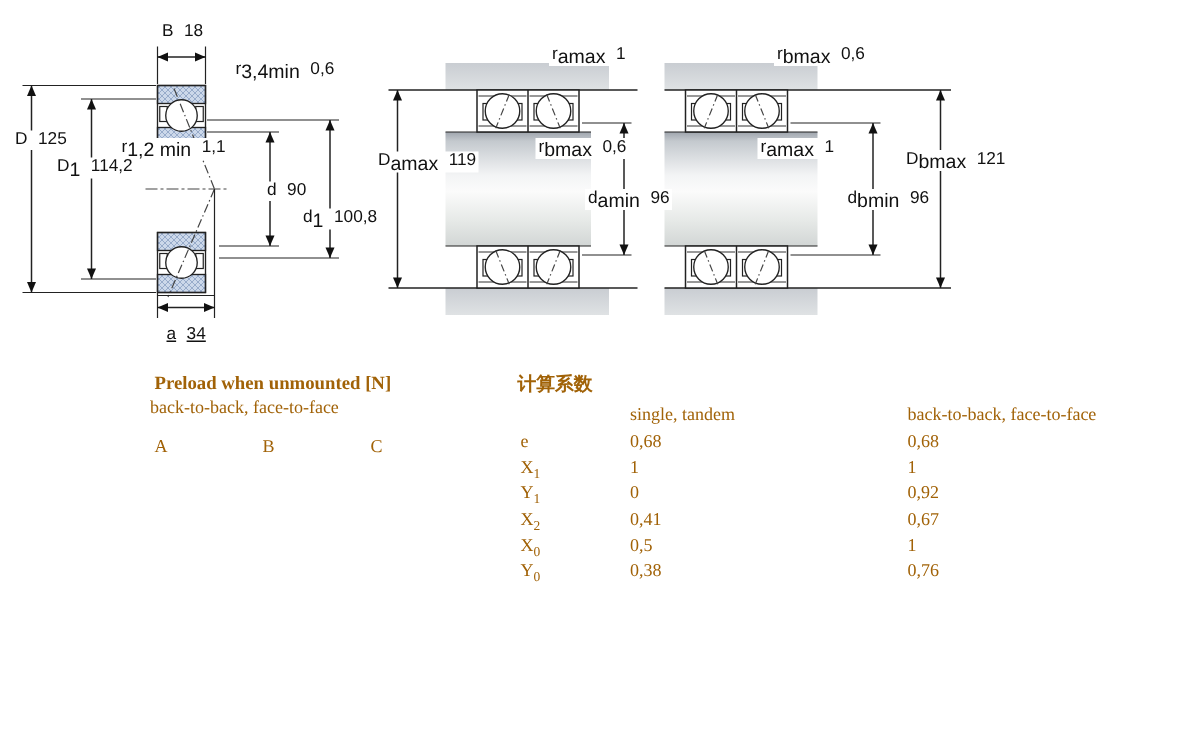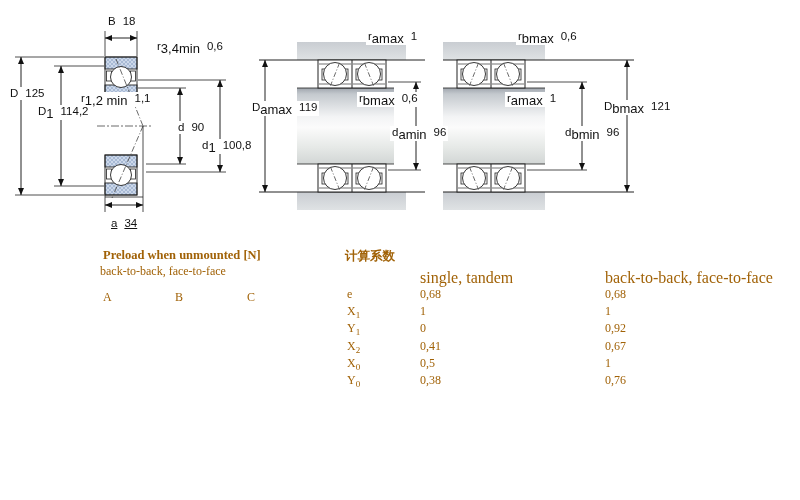--- a/index.html
+++ b/index.html
@@ -6,21 +6,21 @@
   #stage{position:relative;width:800px;height:436px;background:#fff;overflow:hidden;
          font-family:"Liberation Sans",sans-serif;}
   #drawing{position:absolute;left:0;top:0;}
   .dim{position:absolute;background:#fff;padding:0 2px;font-size:11.5px;color:#111;
        white-space:nowrap;line-height:1.1;}
   .dim sub{font-size:13px;line-height:1;}
   .dim .val{margin-left:7px;}
   .serif{font-family:"Liberation Serif",serif;color:#a16207;}
   .tbl-title{position:absolute;font-weight:bold;font-size:12.5px;}
   .tbl-sub{position:absolute;font-size:12px;}
-  .col-head{position:absolute;font-size:16px;}
+  .col-head{position:absolute;font-size:12px;}
   #preload-grid{position:absolute;left:103px;top:290px;font-size:12px;}
   #preload-grid .row{display:flex;height:17px;}
   #preload-grid .cell{width:72px;}
   #factors-rows{position:absolute;left:347px;top:287px;font-size:12px;}
   #factors-rows .frow{display:flex;height:17.2px;align-items:flex-start;}
   #factors-rows .flabel{width:73px;}
   #factors-rows .fsingle{width:185px;}
   #factors-rows sub{font-size:9px;line-height:1;}
 </style>
 </head>

